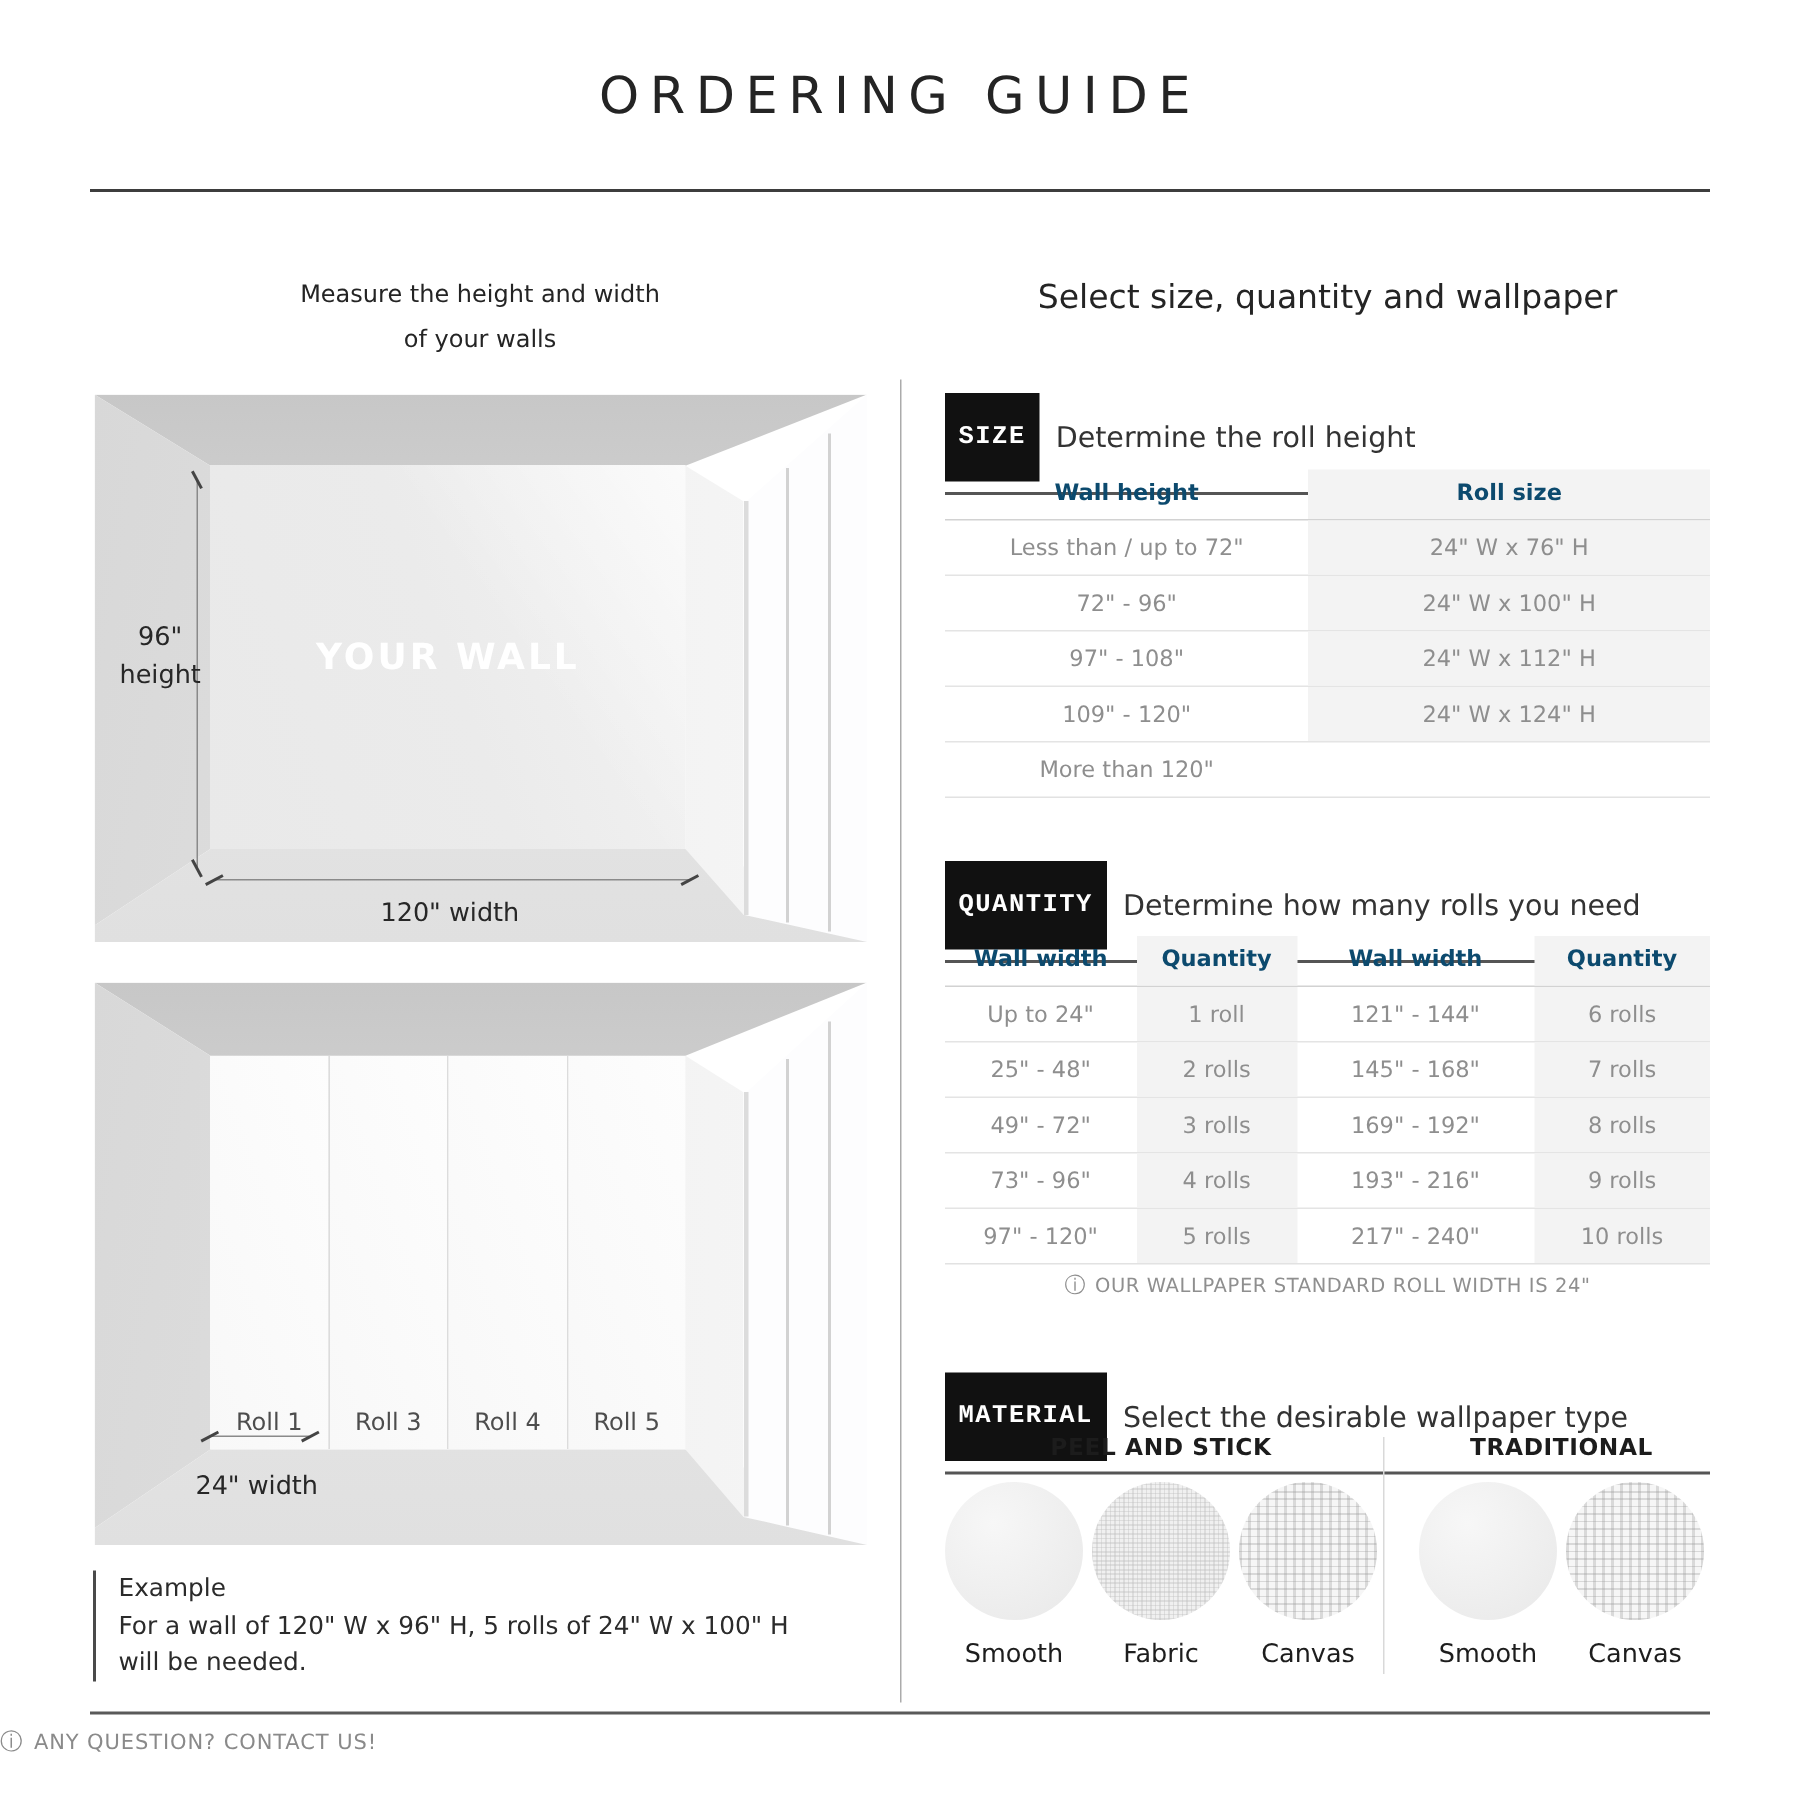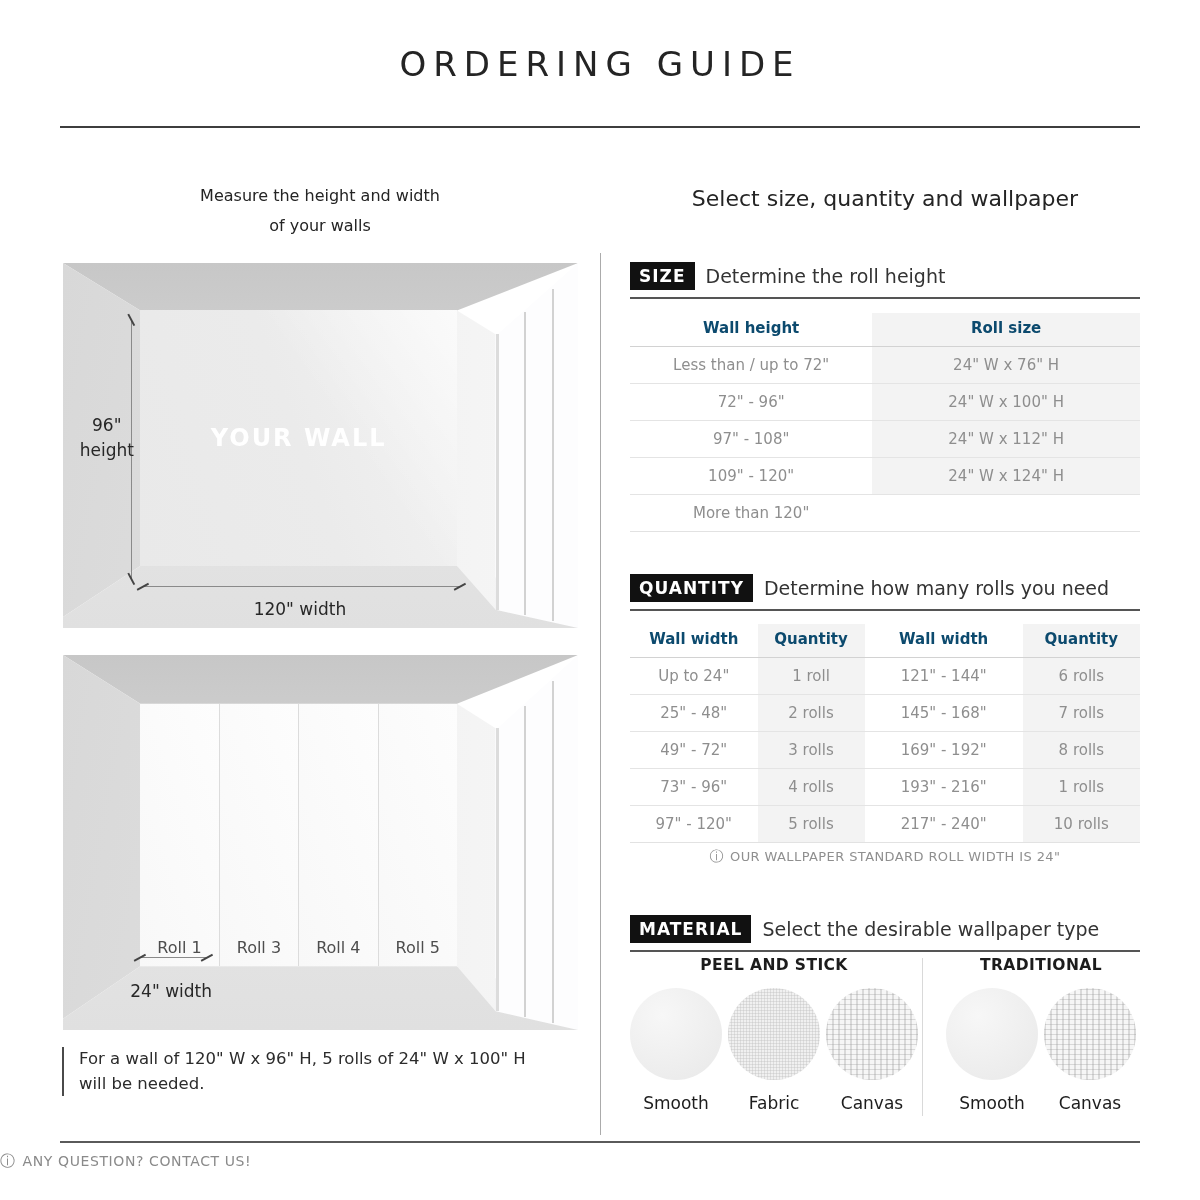--- a/index.html
+++ b/index.html
@@ -79,21 +79,21 @@
   .example { position:absolute; left:62px; top:1047px; width:535px; border-left:2px solid #4a4a4a;
              padding-left:15px; font-size:16.5px; line-height:24.5px; color:#2b2b2b; }
 
   
   .section-head { position:absolute; left:630px; width:510px; border-bottom:2px solid #555;
                   padding-bottom:7px; display:flex; align-items:center; gap:11px; box-sizing:border-box; }
   #size-head { top:262px; }
   #quantity-head { top:574px; }
   #material-head { top:915px; }
   .badge { background:var(--badge-bg,#111); color:var(--badge-text,#fff); font-size:17px; font-weight:700;
-           letter-spacing:1px; padding:4px 9px; white-space:nowrap; }
+           letter-spacing:1px; padding:20px 9px; white-space:nowrap;font-family:Liberation Mono, monospace; }
   .section-sub { font-size:19px; color:#333; white-space:nowrap; }
 
   
   .gtable { position:absolute; left:630px; width:510px; border-bottom:1px solid #e2e2e2; }
   #size-table { top:313px; }
   #quantity-table { top:624px; }
   #size-table .t-row { display:grid; grid-template-columns:47.5% 52.5%; }
   #quantity-table .t-row { display:grid; grid-template-columns:25% 21% 31% 23%; }
   .t-row + .t-row { border-top:1px solid #e4e4e4; }
   .t-head + .t-row { border-top-color:#d2d2d2; }
@@ -183,20 +183,21 @@
     <div class="pillar"></div>
     <div class="window"></div>
     <div class="window-frame"></div>
     <div class="mullion m1"></div>
     <div class="mullion m2"></div>
     <div class="dim-h dim-h2"></div>
     <div class="width-label wl2">24" width</div>
   </div>
 
   <div class="example">
+    <div>Example</div>
     <div>For a wall of 120" W x 96" H, 5 rolls of 24" W x 100" H</div>
     <div>will be needed.</div>
   </div>
 
   <div class="right-heading">Select size, quantity and wallpaper</div>
 
   <div class="section-head" id="size-head">
     <span class="badge">SIZE</span>
     <span class="section-sub">Determine the roll height</span>
   </div>
@@ -252,21 +253,21 @@
       <div class="t-row">
         <div class="t-cell td">49" - 72"</div>
         <div class="t-cell td alt">3 rolls</div>
         <div class="t-cell td">169" - 192"</div>
         <div class="t-cell td alt">8 rolls</div>
       </div>
       <div class="t-row">
         <div class="t-cell td">73" - 96"</div>
         <div class="t-cell td alt">4 rolls</div>
         <div class="t-cell td">193" - 216"</div>
-        <div class="t-cell td alt">1 rolls</div>
+        <div class="t-cell td alt">9 rolls</div>
       </div>
       <div class="t-row">
         <div class="t-cell td">97" - 120"</div>
         <div class="t-cell td alt">5 rolls</div>
         <div class="t-cell td">217" - 240"</div>
         <div class="t-cell td alt">10 rolls</div>
       </div>
     </div>
 
   <div class="roll-note">

